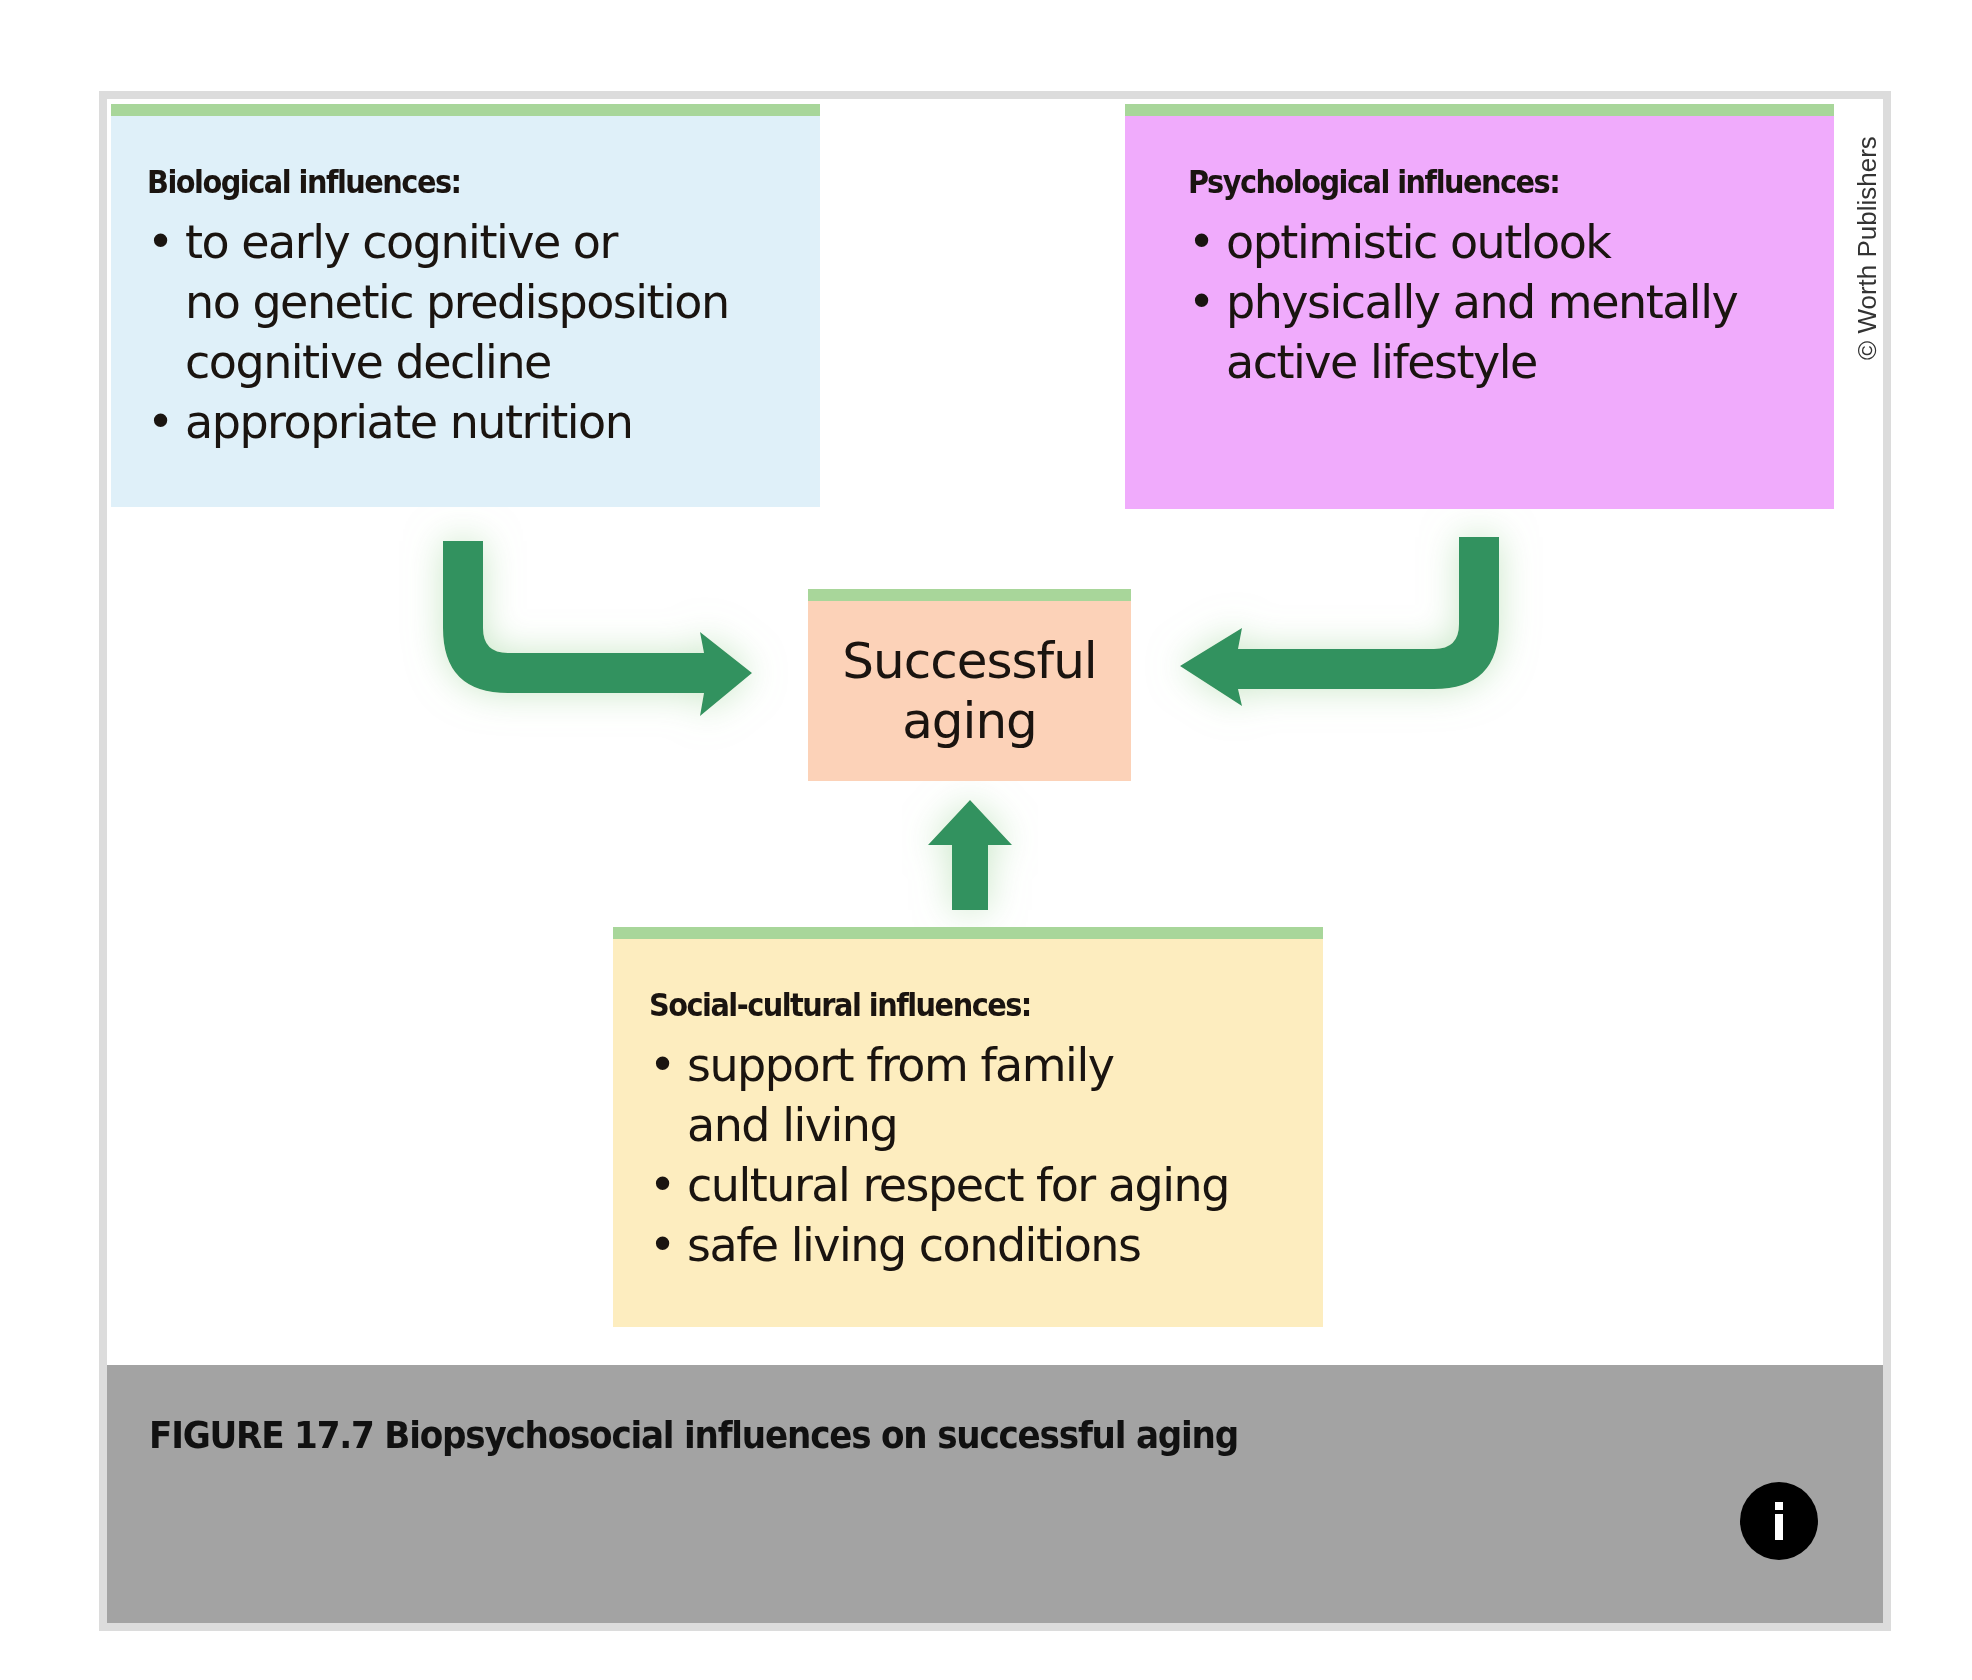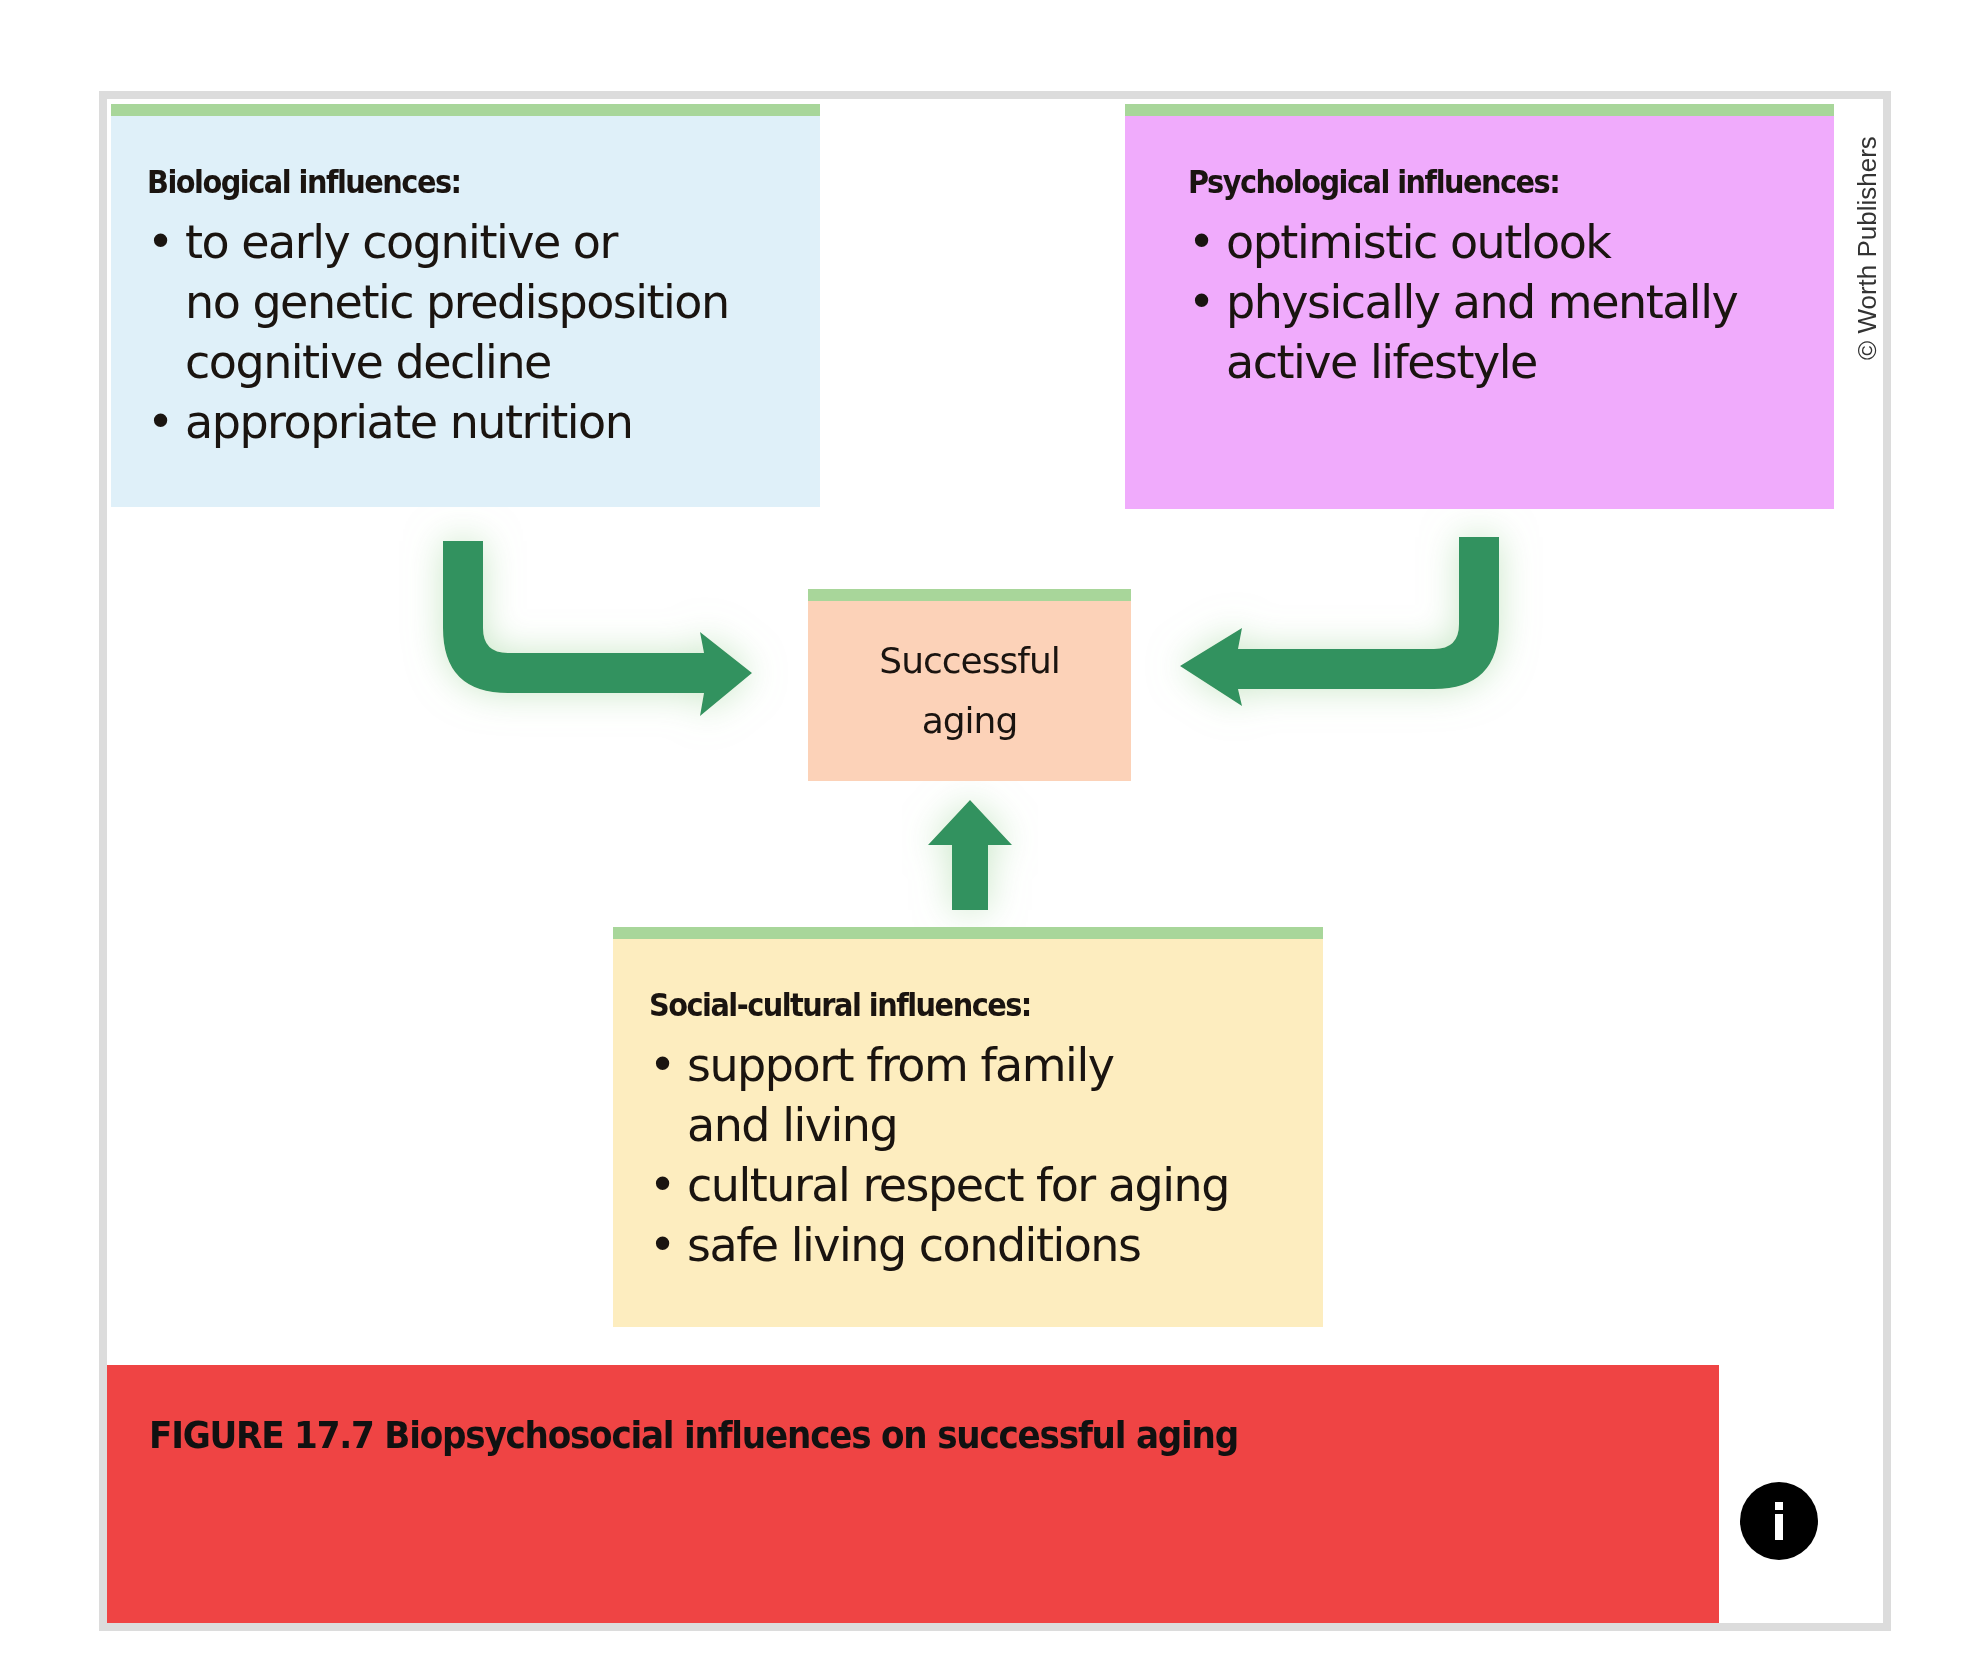--- a/index.html
+++ b/index.html
@@ -13,24 +13,24 @@
   .box ul { margin:0; padding:0; list-style:none; }
   .box li { font-size:46px; line-height:60px; letter-spacing:-1.5px; padding-left:38px; position:relative; font-family:"DejaVu Sans", sans-serif; }
   .box li .bullet { position:absolute; left:0; top:0; }
   .box li .text { display:block; }
   .bio { left:111px; top:104px; width:709px; height:403px; background:#dff0f9; }
   .psych { left:1125px; top:104px; width:709px; height:405px; background:#f0abfc;padding-left:27px; }
   .social { left:613px; top:927px; width:710px; height:400px; background:#fdedbf; }
   .social .inner { padding-top:36px; }
   .center { position:absolute; left:808px; top:589px; width:323px; height:192px; box-sizing:border-box;
             border-top:12px solid #a8d69a; background:#fcd2b8; text-align:center; }
-  .center span { display:block; font-size:36px; line-height:60px; letter-spacing:-1px; }
+  .center span { display:block; font-size:50px; line-height:60px; letter-spacing:-1px; }
   .center .l1 { margin-top:30px; }
   .arrows { position:absolute; left:0; top:0; width:1972px; height:1680px; pointer-events:none; }
-  .caption-area { position:absolute; left:107px; top:1365px; width:1612px; height:258px; background:#ef4444; }
+  .caption-area { position:absolute; left:107px; top:1365px; width:1776px; height:258px; background:#a3a3a3; }
   .caption { position:absolute; left:42px; top:48px; font-size:38px; font-weight:bold; letter-spacing:-1.2px; color:#111; font-family:"DejaVu Sans Condensed","DejaVu Sans", sans-serif; }
   .info-btn { position:absolute; left:1633px; top:117px; width:78px; height:78px; border-radius:50%; background:#000; cursor:pointer; }
   .info-btn .dot { position:absolute; left:35px; top:20px; width:8px; height:8px; background:#fff; }
   .info-btn .stem { position:absolute; left:35px; top:32px; width:8px; height:26px; background:#fff; }
   .copyright { position:absolute; left:1852px; top:360px; transform-origin:0 0; transform:rotate(-90deg);
                font-size:26px; color:#333; white-space:nowrap; font-family:"Liberation Sans", sans-serif; }
 </style>
 </head>
 <body>
 

